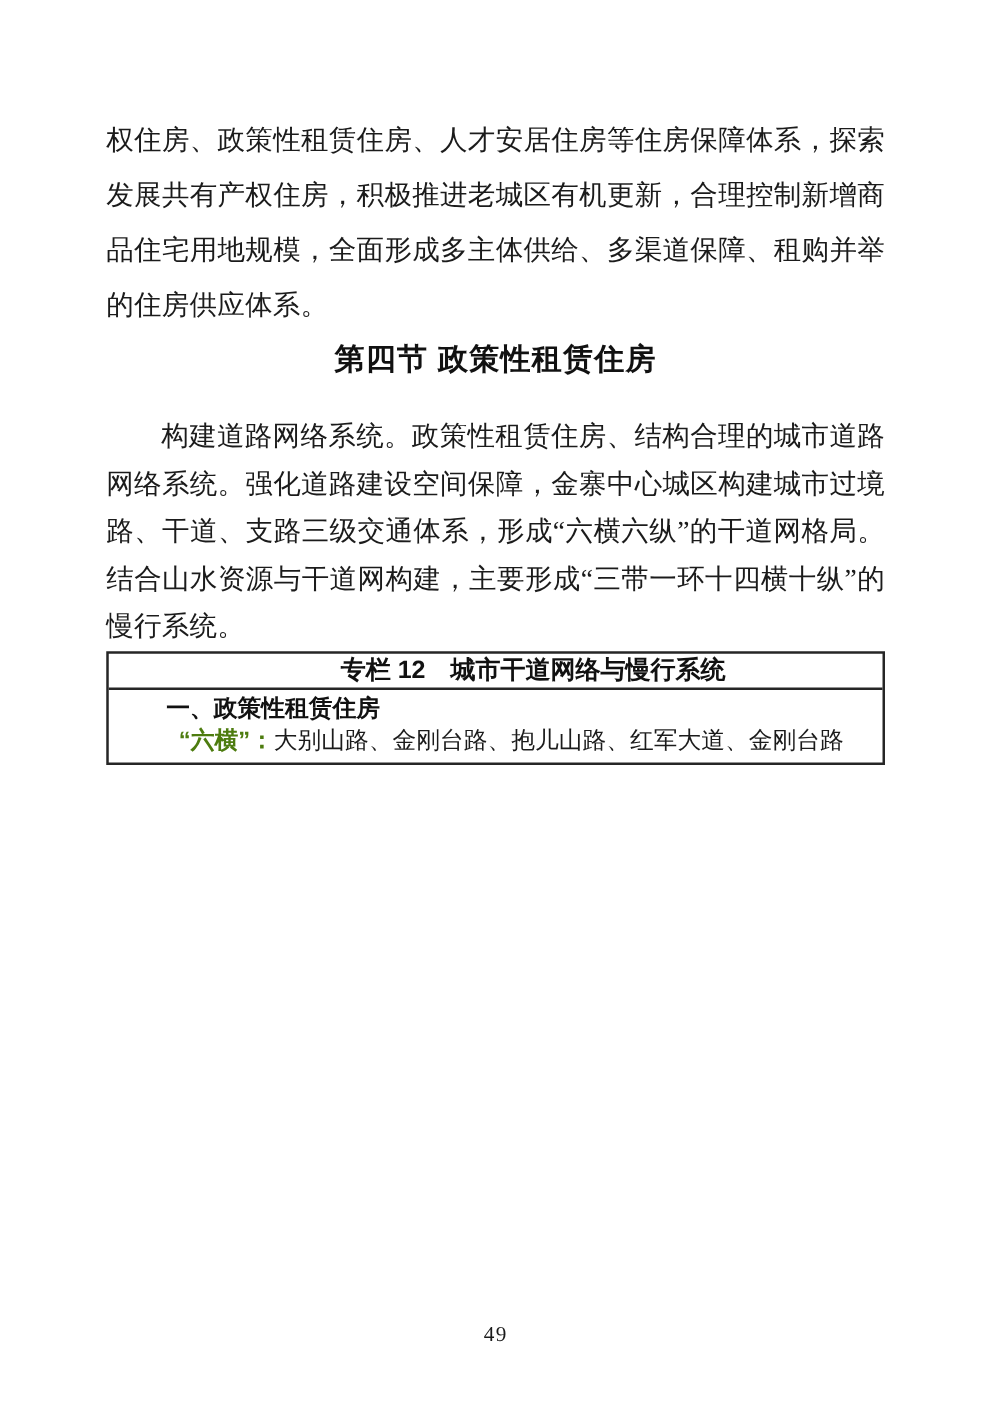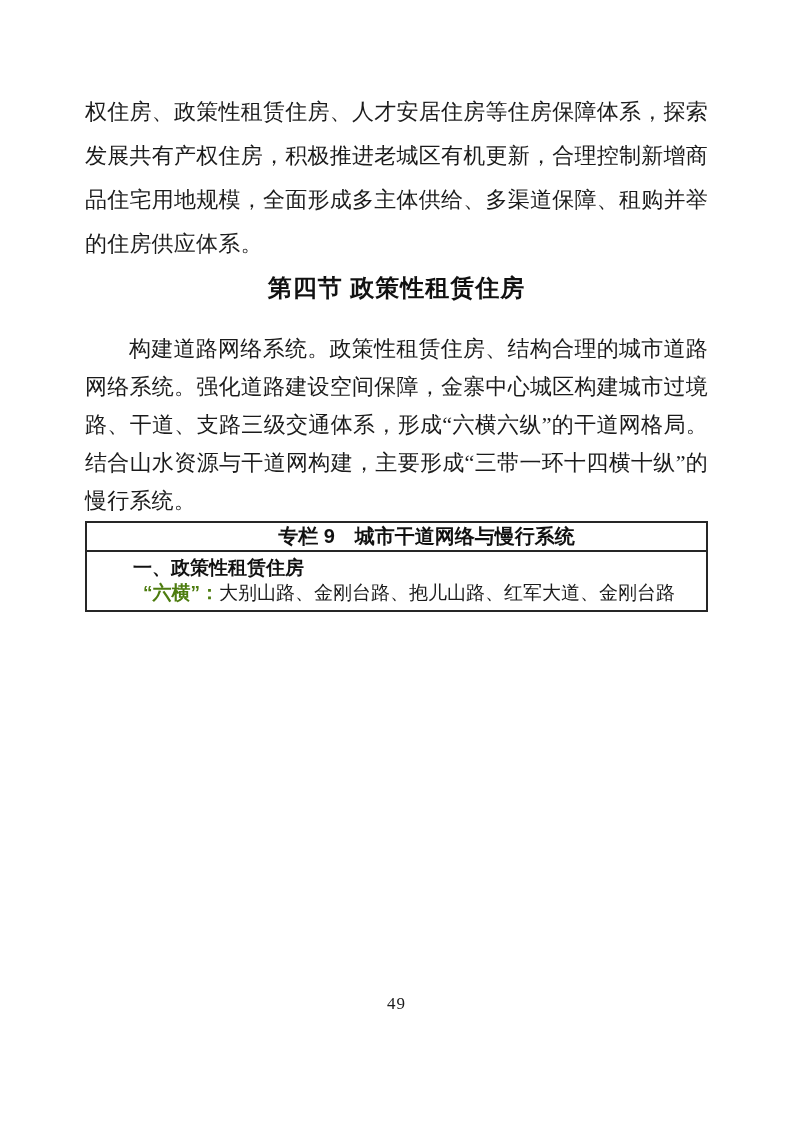--- a/index.html
+++ b/index.html
@@ -80,21 +80,21 @@
     word-break: break-all;
   }
   .box-row .lead {
     font-family: "Liberation Sans", "DejaVu Sans", sans-serif;
     font-weight: bold;
     color: #4d7c0f;
   }
   .page-number {
     position: absolute;
     left: 0;
-    top: 994px;
+    top: 1058px;
     width: 100%;
     text-align: center;
     font-size: 17px;
     letter-spacing: 1px;
     color: #1b1b1b;
   }
 </style>
 </head>
 <body>
 
@@ -102,21 +102,21 @@
   <div class="content">
 
     <p class="para p1">权住房、政策性租赁住房、人才安居住房等住房保障体系，探索发展共有产权住房，积极推进老城区有机更新，合理控制新增商品住宅用地规模，全面形成多主体供给、多渠道保障、租购并举的住房供应体系。</p>
 
 
     <h2 class="section-heading">第四节 政策性租赁住房</h2>
 
     <p class="para indent tight">构建道路网络系统。政策性租赁住房、结构合理的城市道路网络系统。强化道路建设空间保障，金寨中心城区构建城市过境路、干道、支路三级交通体系，形成“六横六纵”的干道网格局。结合山水资源与干道网构建，主要形成“三带一环十四横十纵”的慢行系统。</p>
 
     <div class="feature-box">
-      <div class="box-title">专栏 9　城市干道网络与慢行系统</div>
+      <div class="box-title">专栏 12　城市干道网络与慢行系统</div>
       <div class="box-body">
         <div class="box-section-label">一、政策性租赁住房</div>
         <div class="box-row">
           <span class="lead">“六横”：</span><span>大别山路、金刚台路、抱儿山路、红军大道、金刚台路</span>
         </div>
       </div>
     </div>
 
   </div>
 

